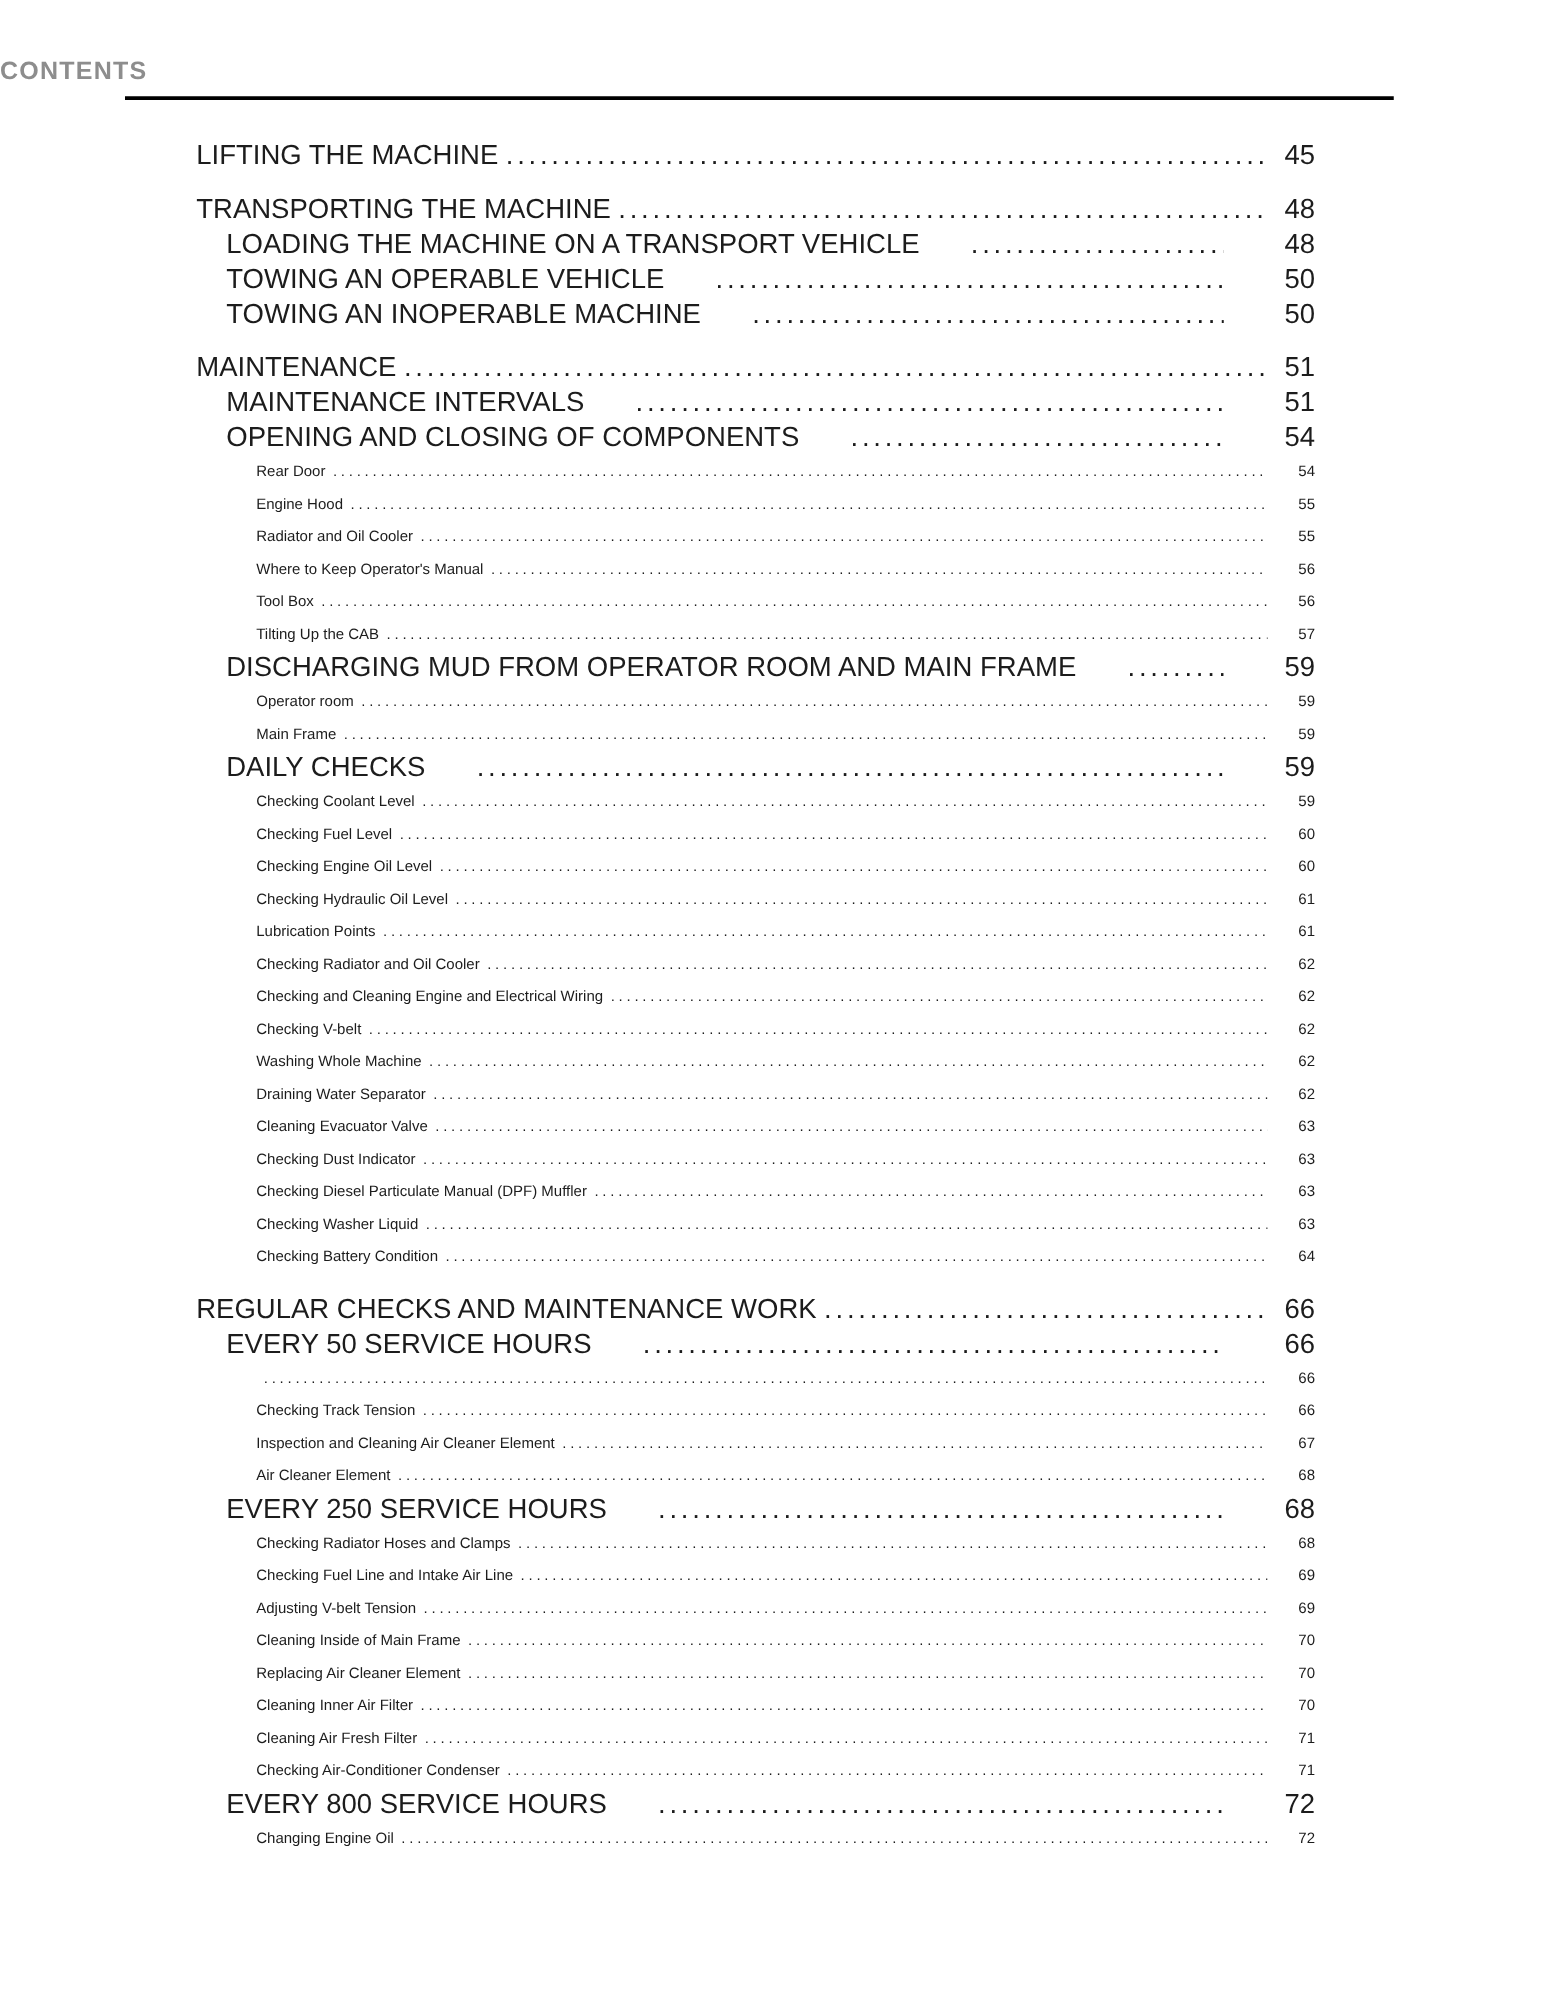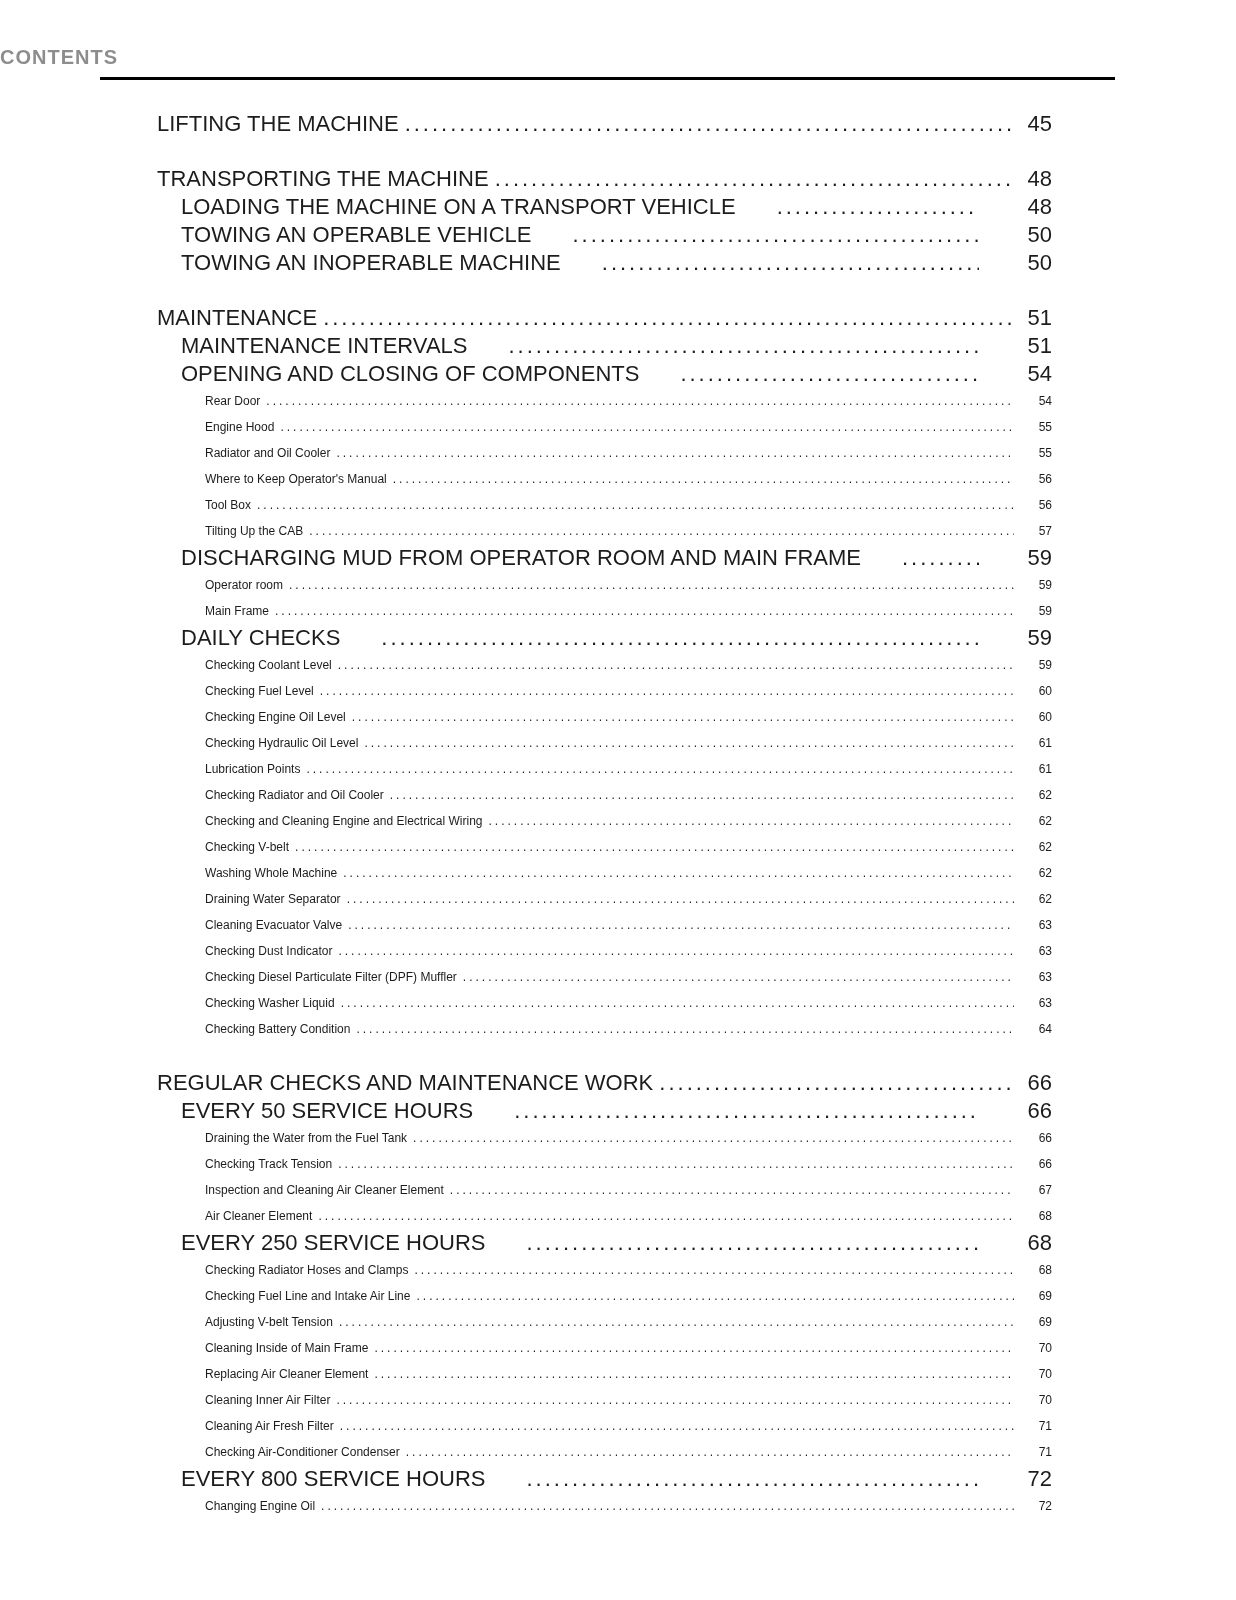--- a/index.html
+++ b/index.html
@@ -30,21 +30,21 @@
     margin: 0 121px 0 100px;
   }
   .toc {
     margin: 30px 184px 0 157px;
   }
   .toc-row {
     display: flex;
     align-items: flex-start;
     white-space: nowrap;
   }
-  .toc-row.gap { margin-top: 27px; }
+  .toc-row.gap { margin-top: 15px; }
   .toc-row.level-1,
   .toc-row.level-2 {
     font-size: 22px;
     line-height: 28px;
   }
   .toc-row.level-2 { padding-left: 24px; gap: 35px; }
   .toc-row.level-3 {
     font-size: 12px;
     line-height: 26px;
     padding-left: 48px;
@@ -217,21 +217,21 @@
         <span class="toc-label">Cleaning Evacuator Valve</span>
         <span class="toc-dots">............................................................................................................................................................................................................................................................................................................</span>
         <span class="toc-page">63</span>
       </div>
       <div class="toc-row level-3">
         <span class="toc-label">Checking Dust Indicator</span>
         <span class="toc-dots">............................................................................................................................................................................................................................................................................................................</span>
         <span class="toc-page">63</span>
       </div>
       <div class="toc-row level-3">
-        <span class="toc-label">Checking Diesel Particulate Filter (DPF) Muffler</span>
+        <span class="toc-label">Checking Diesel Particulate Manual (DPF) Muffler</span>
         <span class="toc-dots">............................................................................................................................................................................................................................................................................................................</span>
         <span class="toc-page">63</span>
       </div>
       <div class="toc-row level-3">
         <span class="toc-label">Checking Washer Liquid</span>
         <span class="toc-dots">............................................................................................................................................................................................................................................................................................................</span>
         <span class="toc-page">63</span>
       </div>
       <div class="toc-row level-3">
         <span class="toc-label">Checking Battery Condition</span>
@@ -242,21 +242,20 @@
         <span class="toc-label">REGULAR CHECKS AND MAINTENANCE WORK</span>
         <span class="toc-dots">............................................................................................................................................................................................................................................................................................................</span>
         <span class="toc-page">66</span>
       </div>
       <div class="toc-row level-2">
         <span class="toc-label">EVERY 50 SERVICE HOURS</span>
         <span class="toc-dots">............................................................................................................................................................................................................................................................................................................</span>
         <span class="toc-page">66</span>
       </div>
       <div class="toc-row level-3">
-        <span class="toc-label">Draining the Water from the Fuel Tank</span>
         <span class="toc-dots">............................................................................................................................................................................................................................................................................................................</span>
         <span class="toc-page">66</span>
       </div>
       <div class="toc-row level-3">
         <span class="toc-label">Checking Track Tension</span>
         <span class="toc-dots">............................................................................................................................................................................................................................................................................................................</span>
         <span class="toc-page">66</span>
       </div>
       <div class="toc-row level-3">
         <span class="toc-label">Inspection and Cleaning Air Cleaner Element</span>

